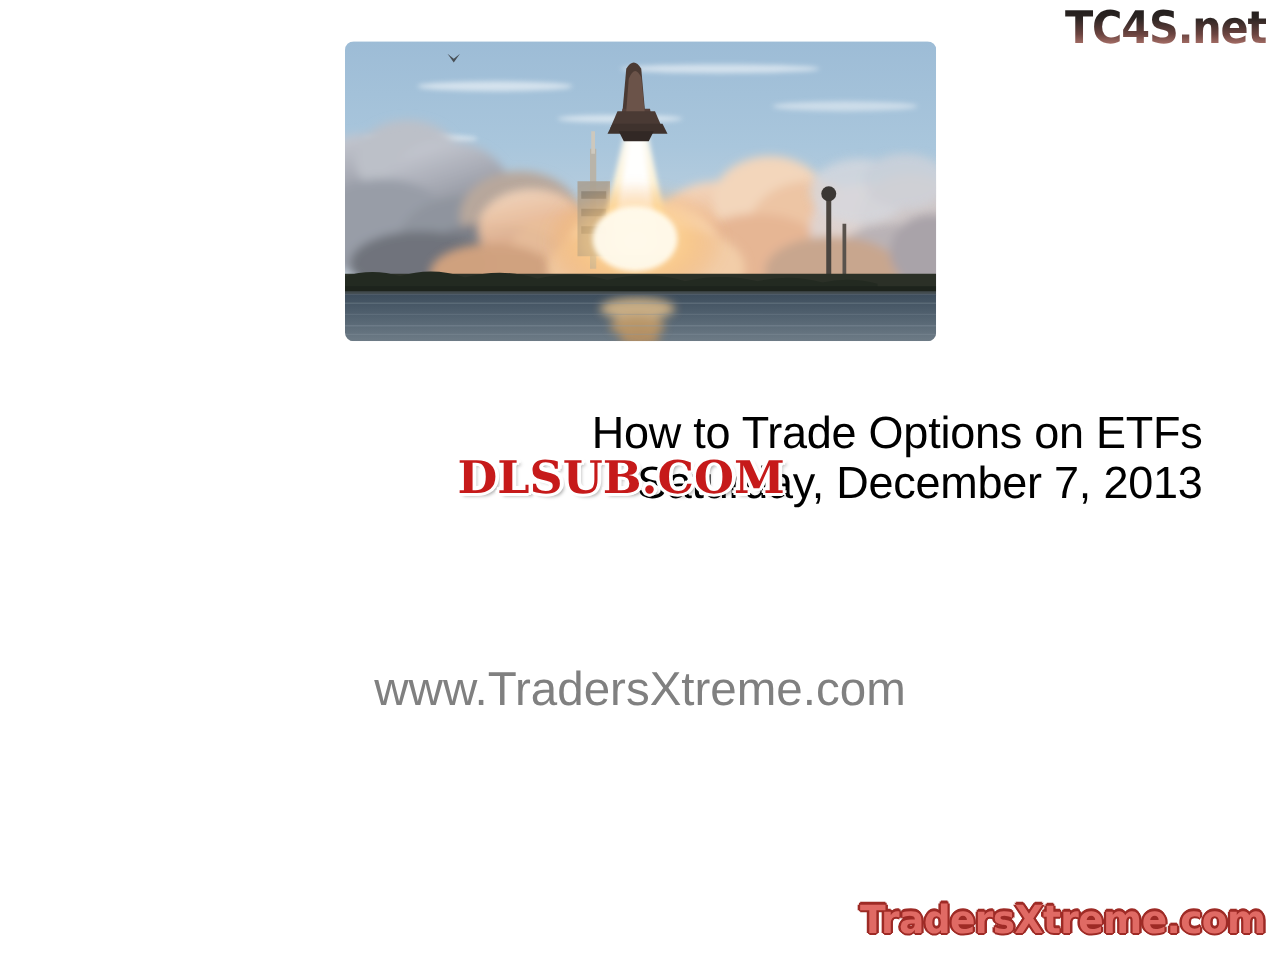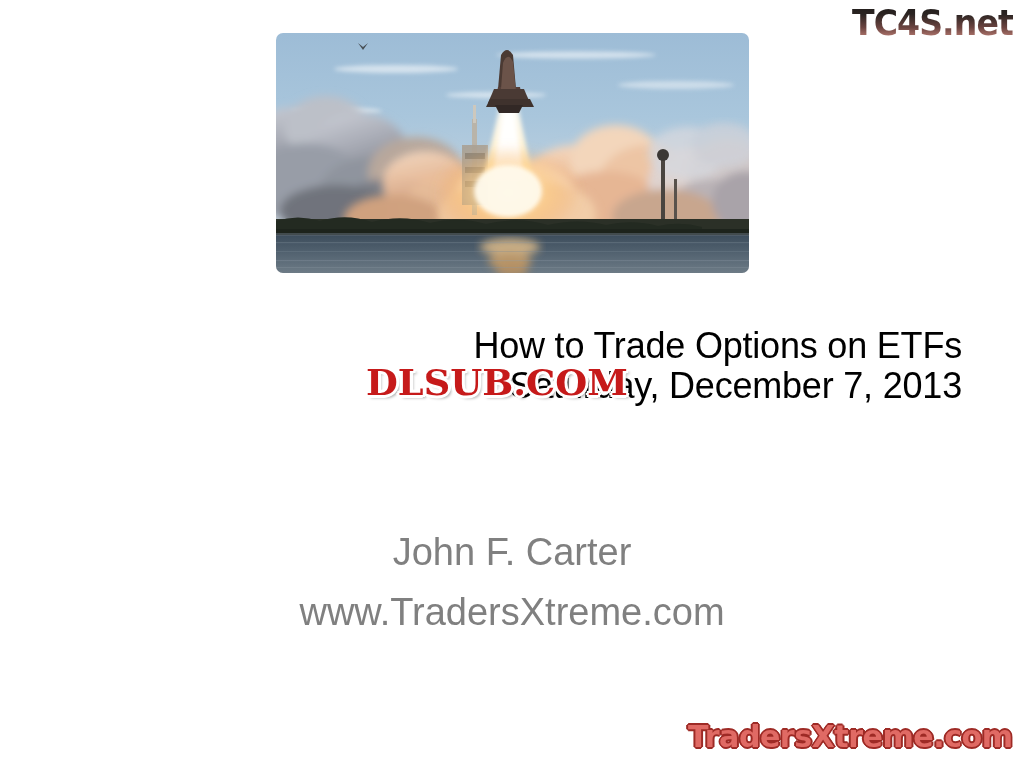--- a/index.html
+++ b/index.html
@@ -297,21 +297,20 @@
       <rect x="0" y="200" width="473" height="3" fill="#5b6670" opacity="0.6"></rect>
     </svg>
   </div>
 
   <div id="title-block">
     <span class="tline">How to Trade Options on ETFs</span>
     <span class="tline">Saturday, December 7, 2013</span>
   </div>
 
   <div id="subtitle-block">
-    <span class="sline">John F. Carter</span>
     <span class="sline">www.TradersXtreme.com</span>
   </div>
 
   <div id="wm-tc4s">TC4S.net</div>
   <div id="wm-dlsub">DLSUB.COM</div>
   <div id="wm-traders">TradersXtreme.com</div>
 
 </div>
 
 </body></html>

